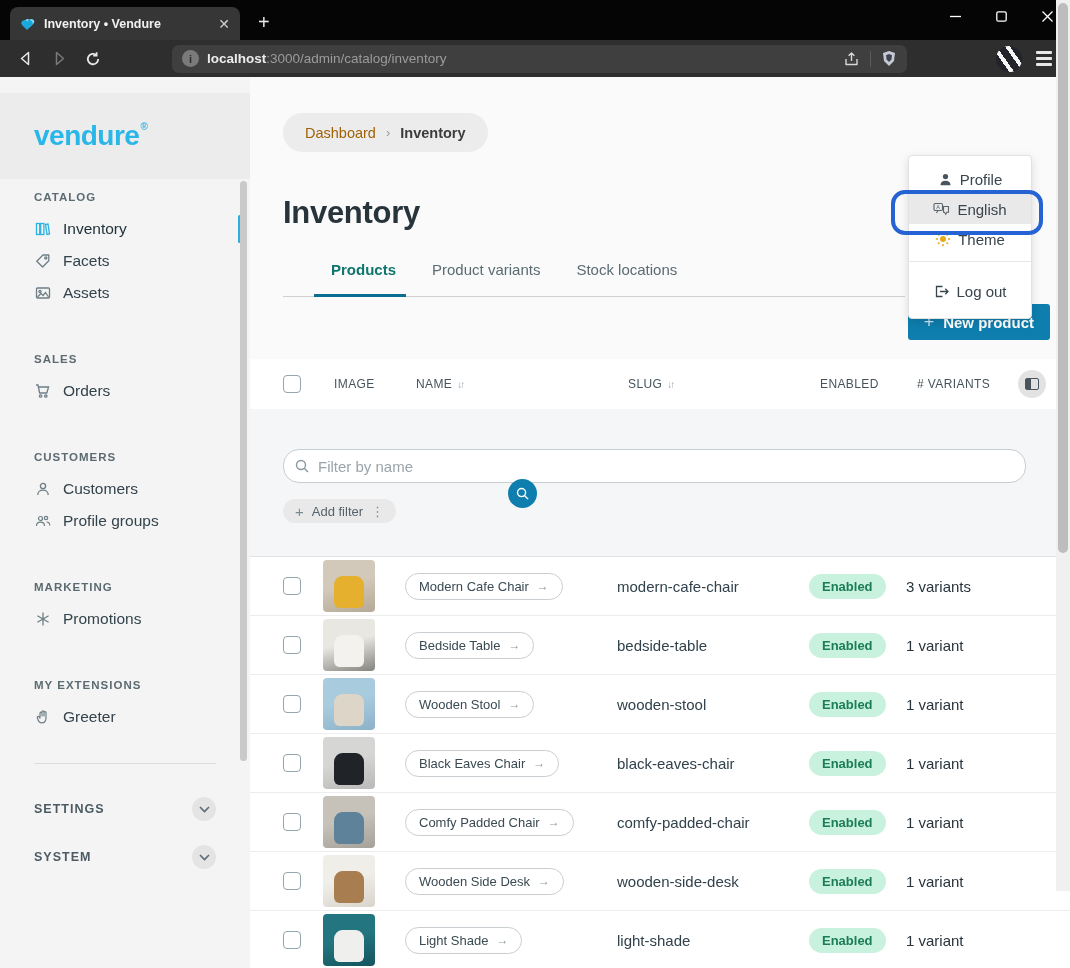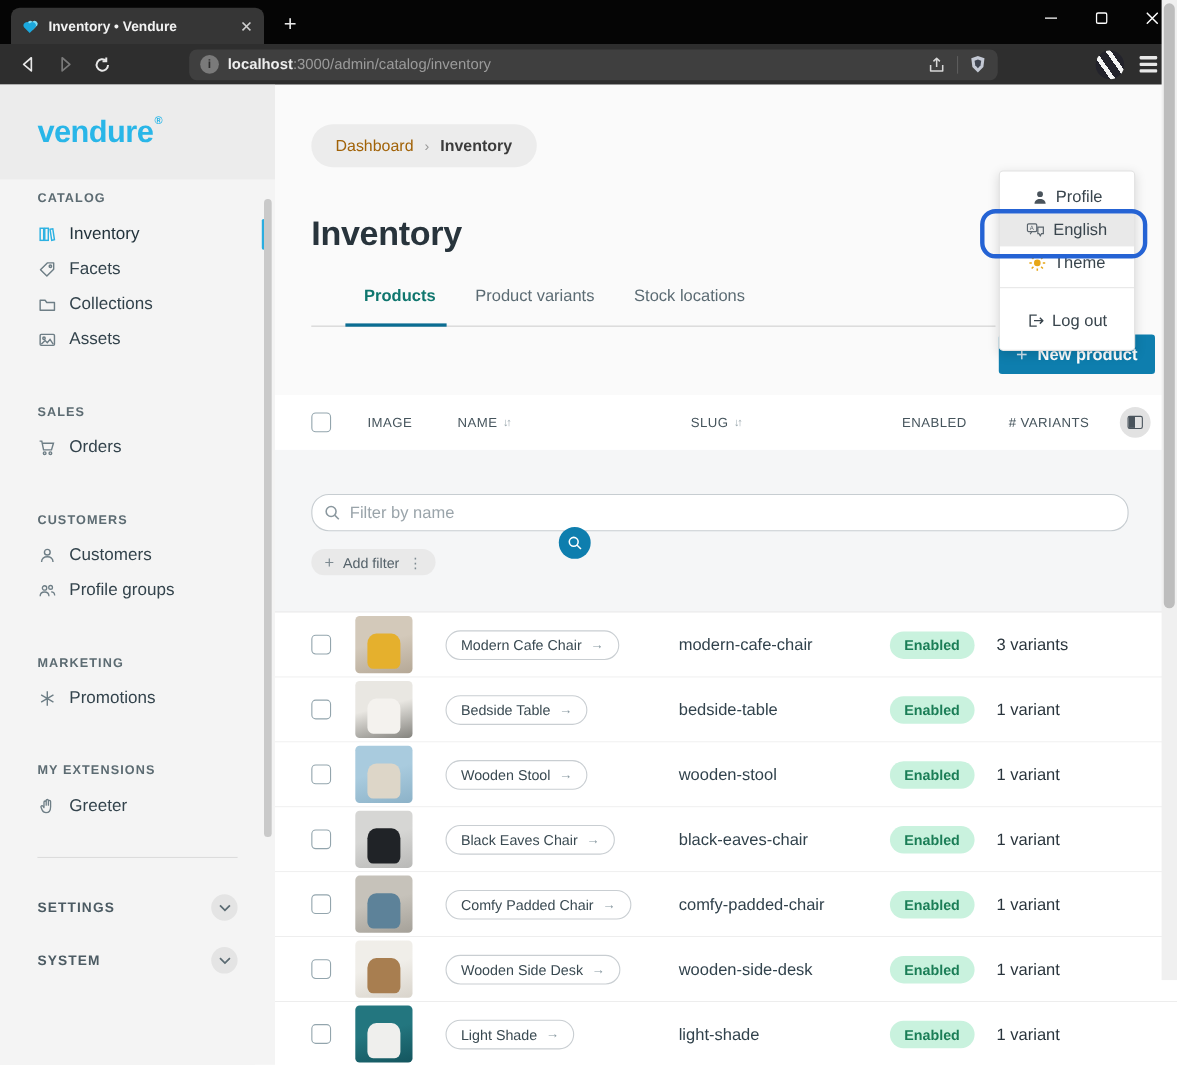--- a/index.html
+++ b/index.html
@@ -29,21 +29,21 @@
   .tb-right { margin-left:auto; display:flex; align-items:center; gap:14px; padding-right:8px; }
   .avatar-blob { width:26px; height:26px; border-radius:50%;
        background:repeating-linear-gradient(55deg,#f5f5f5 0 4px,#23232b 4px 11px); }
   .hamburger { display:flex; flex-direction:column; gap:3.5px; }
   .hamburger span { width:16px; height:2.5px; background:#e8e8e8; border-radius:1px; }
 
   
   .app { display:flex; height:891px; }
 
   .sidebar { width:250px; background:#f4f4f4; position:relative; flex-shrink:0; }
-  .logo-band { height:86px; background:#ececec; display:flex; align-items:center; padding-left:34px; }
+  .logo-band { height:86px; background:#ececec; display:flex; align-items:center; padding-left:34px;margin-top:16px; }
   .logo { font-size:28px; font-weight:bold; color:#29b6e8; letter-spacing:-0.5px; position:relative; }
   .logo sup { font-size:10px; position:absolute; top:1px; right:-8px; }
   .nav { padding:12px 0 0 0; }
   .nav-section { margin-bottom:44px; }
   .nav-label { font-size:11.5px; font-weight:bold; letter-spacing:1px; color:#5c6b72; padding:0 0 10px 34px; }
   .nav-item { height:32px; display:flex; align-items:center; gap:11px; padding-left:34px; position:relative;
               font-size:15.5px; color:#33434c; cursor:pointer; }
   .nav-item .nicon { width:18px; height:18px; display:flex; align-items:center; justify-content:center; color:#6e7e86; }
   .nav-item.active { color:#22323b; font-weight:500; }
   .nav-item.active .nicon { color:#2bb1e2; }
@@ -253,28 +253,20 @@
                   <path d="M1.8 8.2 L8 2 H13.8 V7.8 L7.6 14 Z" stroke-linejoin="round"></path>
                   <circle cx="10.8" cy="5" r="1.1"></circle>
                 </g>
               </svg>
           </span>
           <span>Facets</span>
         </div>
         <div class="nav-item">
           <span class="nicon">
             <svg width="16" height="16" viewBox="0 0 16 16">
-                <path d="M1.5 4 H6 l1.5 2 H14.5 V13 H1.5 Z M1.5 4 V13" fill="none" stroke="currentColor" stroke-width="1.3" stroke-linejoin="round"></path>
-              </svg>
-          </span>
-          <span>Collections</span>
-        </div>
-        <div class="nav-item">
-          <span class="nicon">
-            <svg width="16" height="16" viewBox="0 0 16 16">
                 <g fill="none" stroke="currentColor" stroke-width="1.3">
                   <rect x="1.5" y="3" width="13" height="10" rx="1"></rect>
                   <circle cx="5" cy="6.5" r="1.1"></circle>
                   <path d="M2.5 12 L6 8.5 l2 2 L10.5 7.5 l3 4.5"></path>
                 </g>
               </svg>
           </span>
           <span>Assets</span>
         </div>
       </div>

